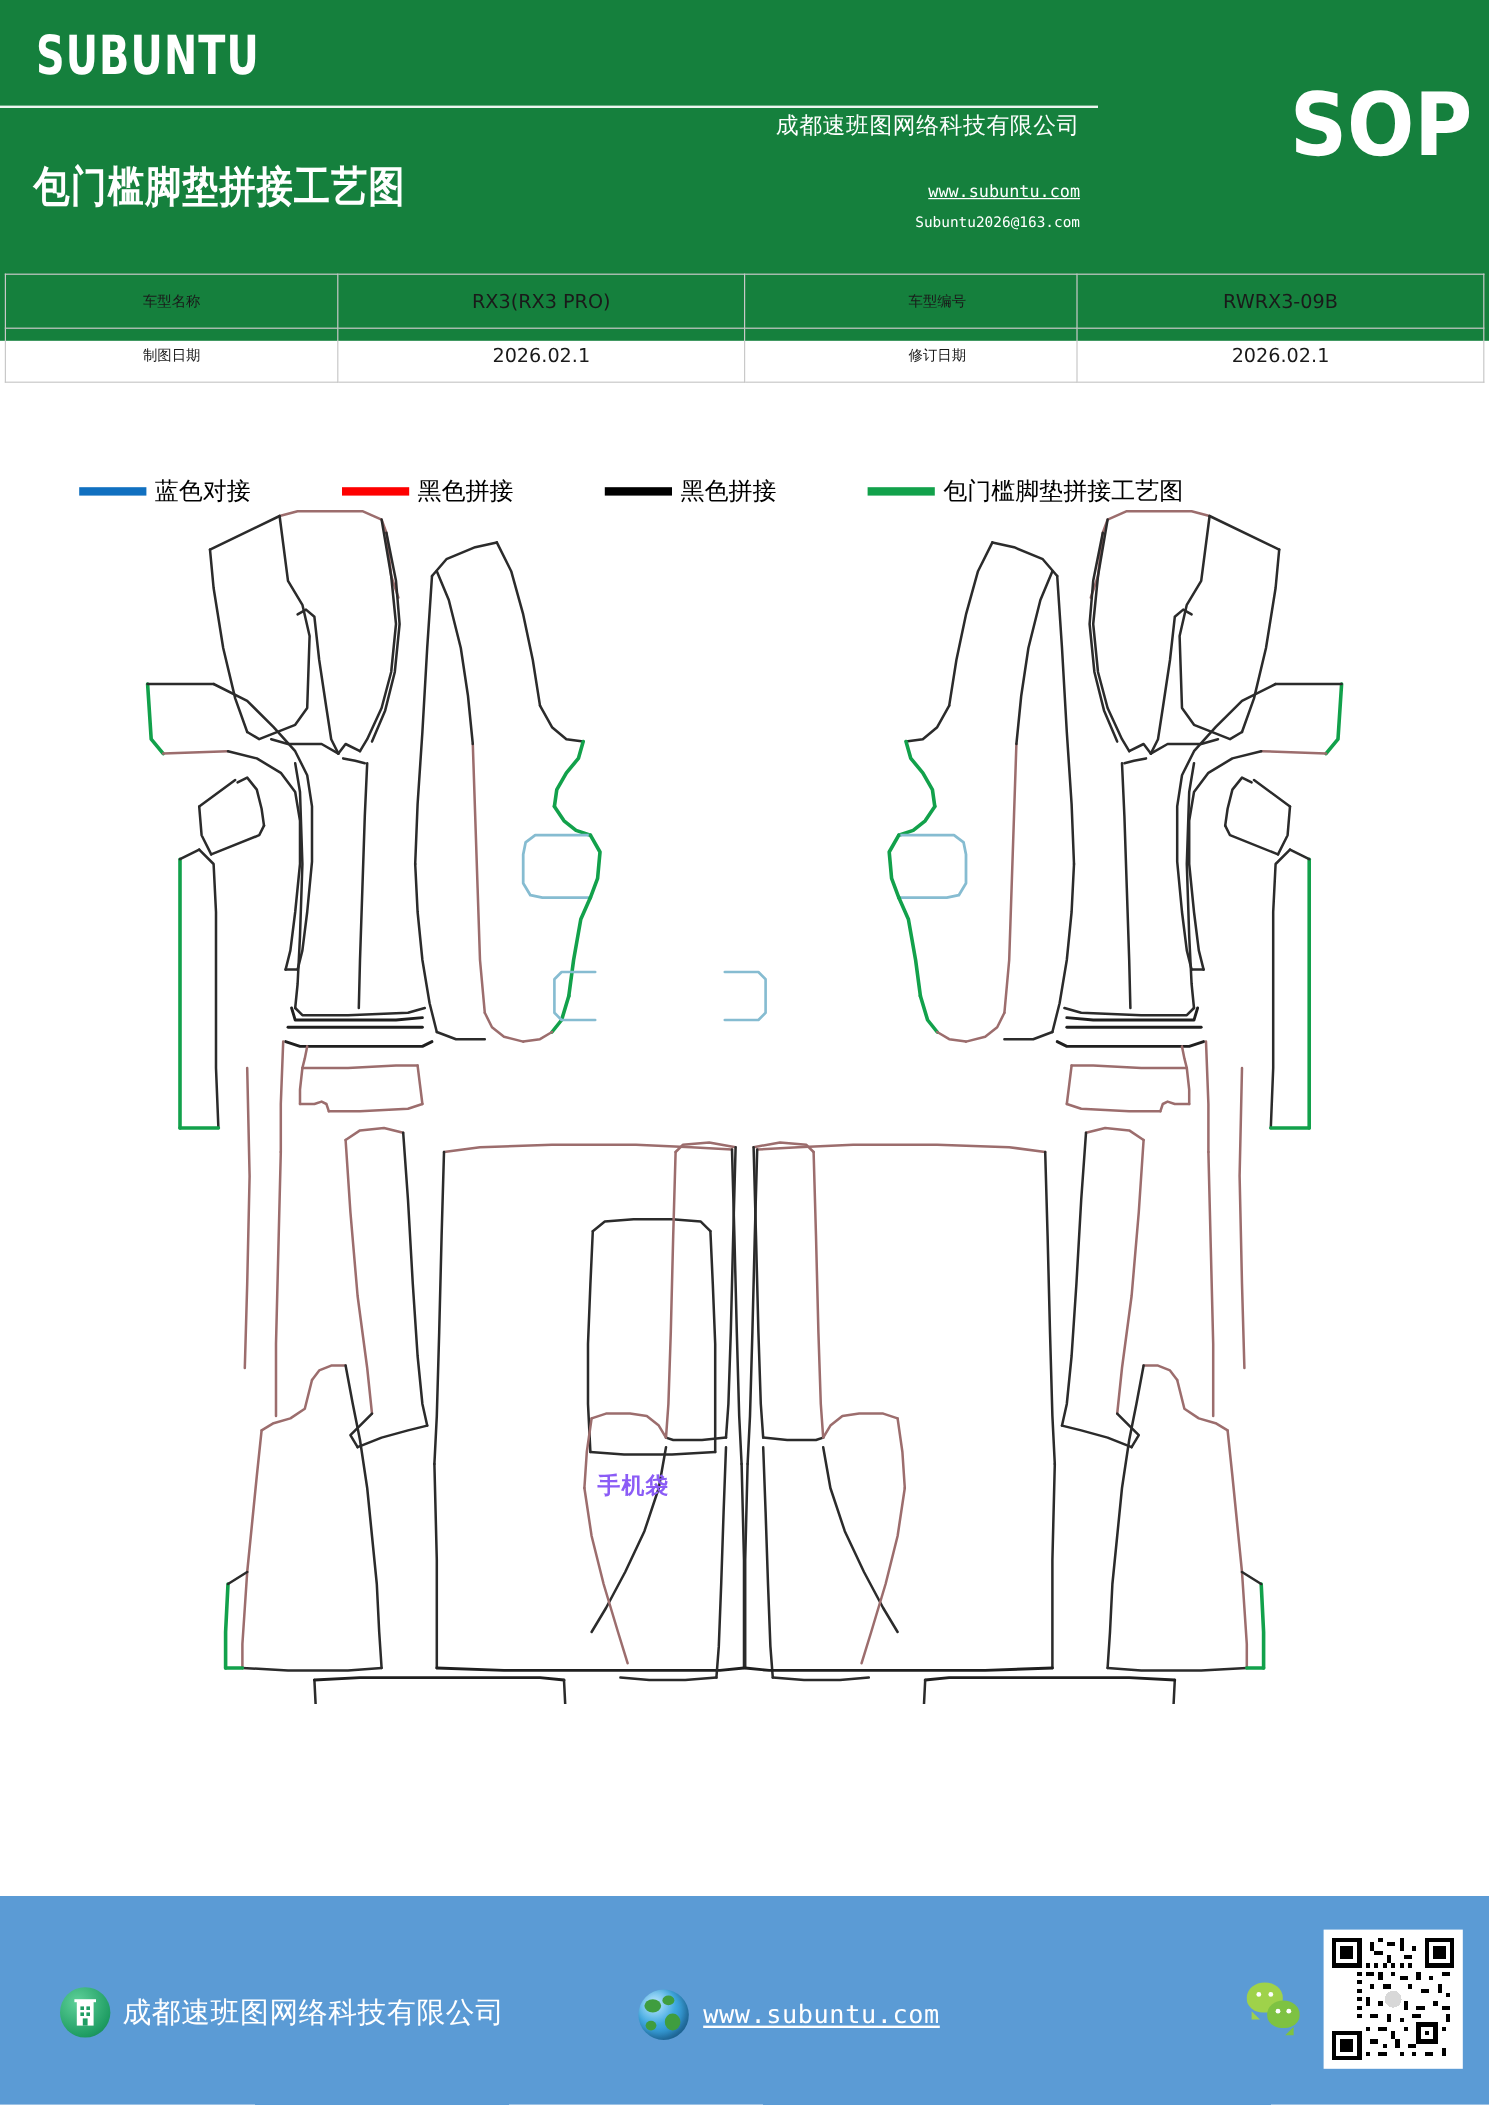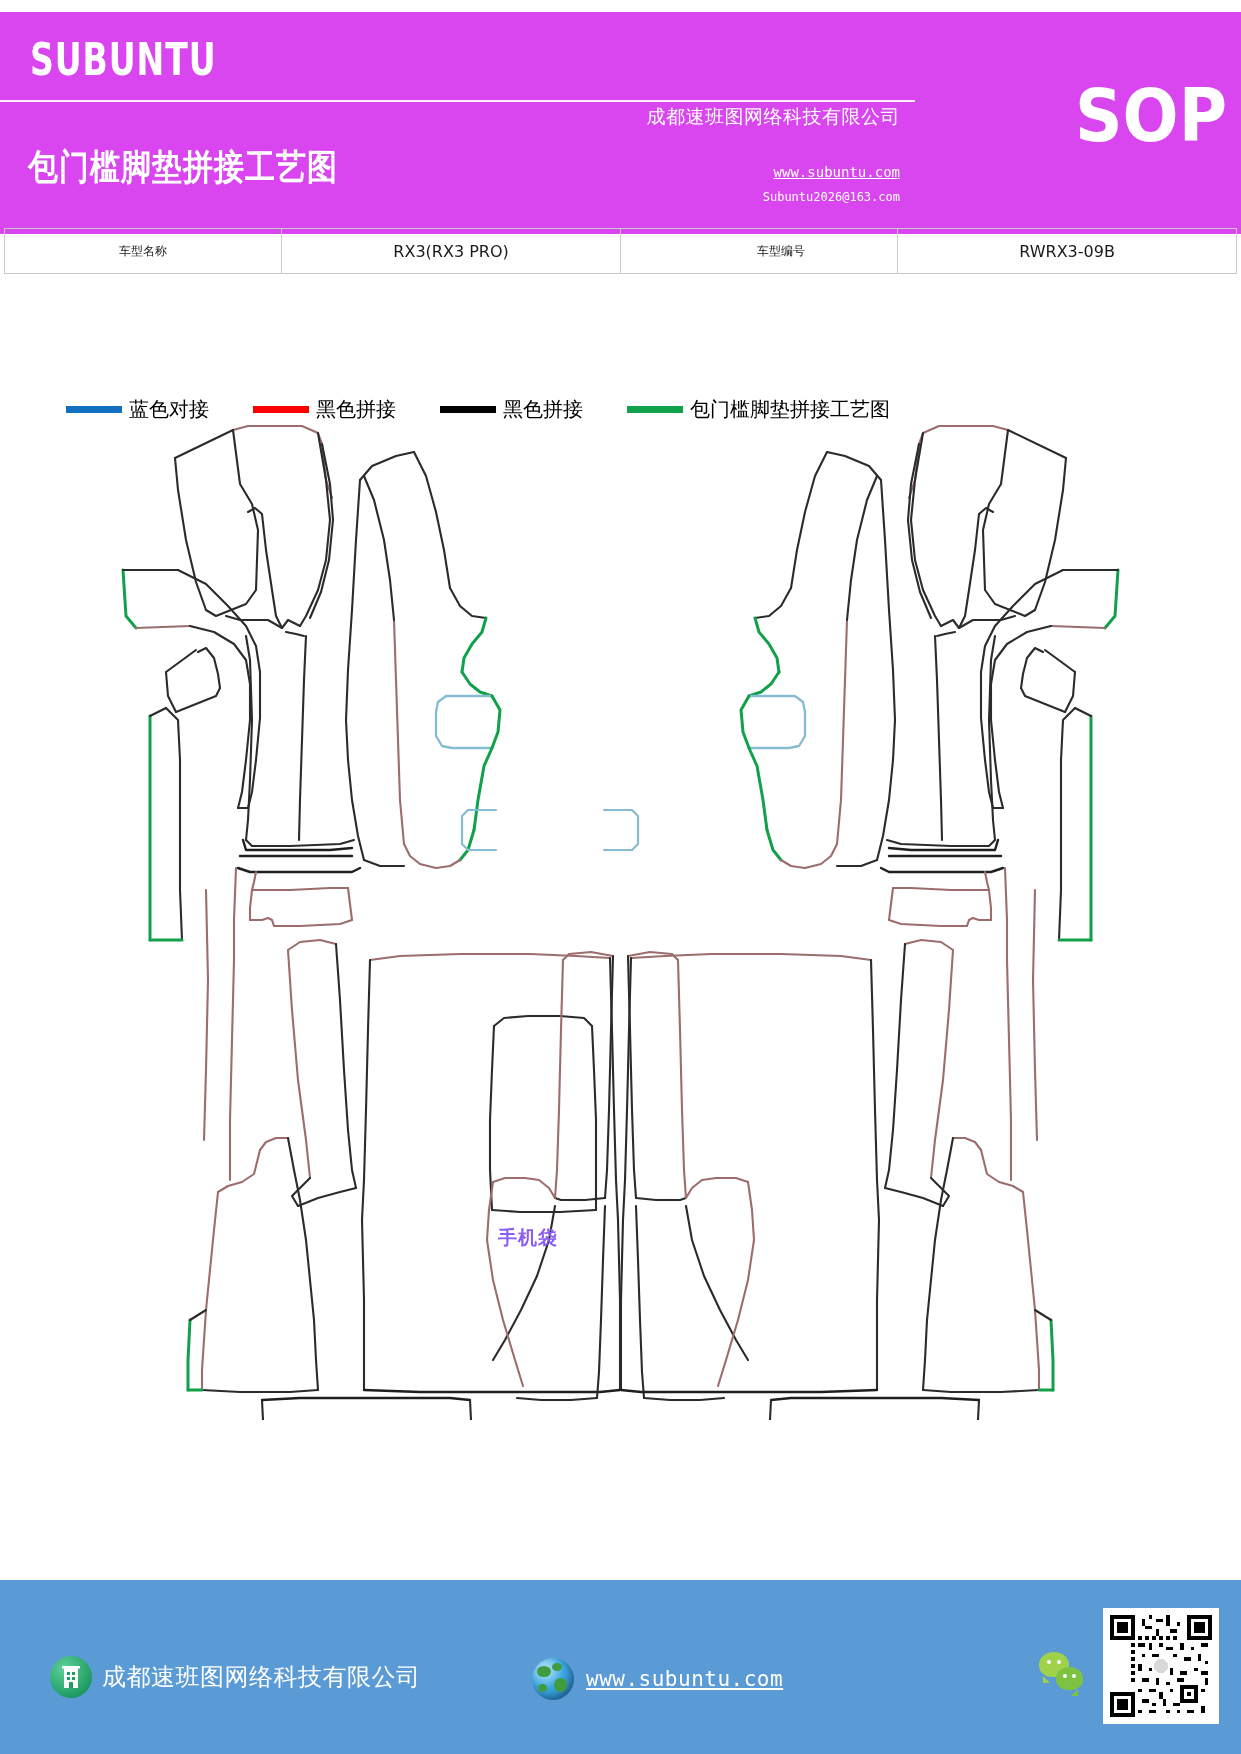--- a/index.html
+++ b/index.html
@@ -6,22 +6,22 @@
   html,body { width:1241px; height:1754px; }
   body {
     font-family:"Liberation Sans", sans-serif;
     background:#ffffff;
     position:relative;
     overflow:hidden;
   }
 
   
   .header {
-    position:absolute; left:0; top:12px; width:1241px; height:222px;
-    background:#d946ef;
+    position:absolute; left:0; top:0; width:1241px; height:284px;
+    background:#15803d;
   }
   .brand-logo {
     position:absolute; left:30px; top:22px;
     font-family:"DejaVu Sans", sans-serif;
     font-weight:bold; font-size:36px; letter-spacing:1px;
     color:#ffffff;
     transform:scaleY(1.25) scaleX(0.92);
     transform-origin:left top;
   }
   .header-rule {
@@ -84,20 +84,21 @@
   .col-a { width:22.5%; }
   .col-b { width:27.5%; }
   .col-c { width:22.5%;padding-left:44px; }
   .col-d { width:27.5%; }
 
   
   .legend {
     position:absolute; left:0; top:396px; width:1241px;
     display:flex; align-items:center;
     padding-left:66px;
+    gap:32px;
   }
   .legend-item { display:flex; align-items:center; margin-right:44px; }
   .legend-swatch {
     width:56px; height:7px; margin-right:7px; display:inline-block;
   }
   .legend-label {
     font-family:"DejaVu Serif", serif;
     font-size:20px; color:#000000; white-space:nowrap;
   }
 
@@ -195,20 +196,26 @@
   <div class="sop-badge">SOP</div>
 </div>
 
 <table class="info-table">
   <tbody>
       <tr>
     <td class="col-a">车型名称</td>
     <td class="col-b val">RX3(RX3 PRO)</td>
     <td class="col-c">车型编号</td>
     <td class="col-d val">RWRX3-09B</td>
+  </tr>
+  <tr>
+    <td class="col-a">制图日期</td>
+    <td class="col-b val">2026.02.1</td>
+    <td class="col-c">修订日期</td>
+    <td class="col-d val">2026.02.1</td>
   </tr>
 </tbody>
   </table>
 
 <div class="legend">
   <div class="legend-item">
     <span class="legend-swatch" style="background:#1170c0"></span>
     <span class="legend-label">蓝色对接</span>
   </div>
   <div class="legend-item">

